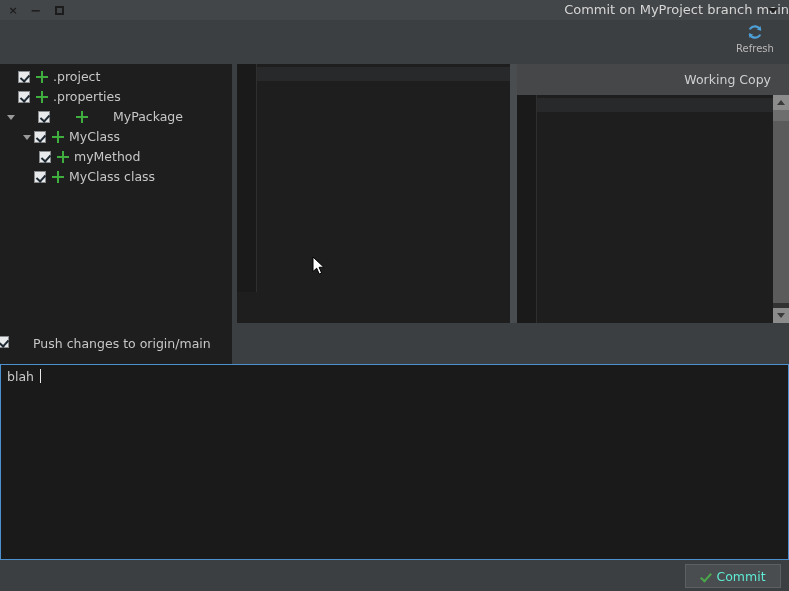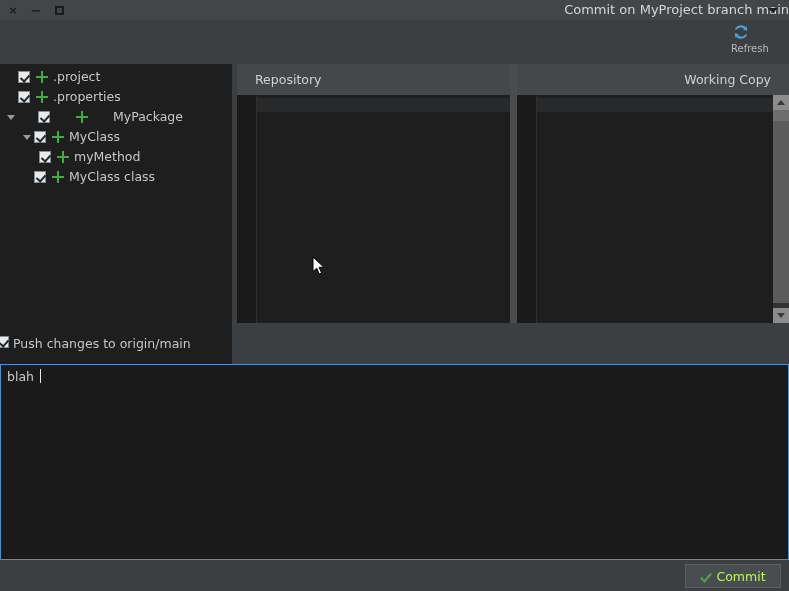--- a/index.html
+++ b/index.html
@@ -89,21 +89,21 @@
     left: 0; top: 20px;
     width: 789px; height: 40px;
     background: #3c3f41;
   }
   .refresh-btn {
     position: absolute;
     right: 10px; top: 2px;
     width: 48px;
     display: flex;
     flex-direction: column;
-    align-items: flex-start;
+    align-items: center;
     gap: 1px;
     cursor: default;
   }
   .refresh-label {
     font-size: 10px;
     color: #b9b9b9;
     line-height: 11px;
   }
 
   
@@ -287,20 +287,21 @@
   }
 
   
   .push-row {
     position: absolute;
     left: 0; top: 332px;
     width: 720px; height: 22px;
     display: flex;
     align-items: center;
     cursor: default;
+    padding-left: 20px;
   }
   .push-cb {
     position: absolute;
     left: -3px; top: 4px;
     width: 12px; height: 12px;
     background: #e9eaec;
     border: 1px solid #8a8d8f;
   }
   .push-cb::after {
     content: "";
@@ -359,21 +360,21 @@
   .commit-btn {
     position: absolute;
     right: 8px; top: 3px;
     width: 96px; height: 24px;
     background: #4a4d4f;
     border: 1px solid #5d6062;
     display: flex;
     align-items: center;
     justify-content: center;
     gap: 6px;
-    color: #bef264;
+    color: #5eead4;
     font-size: 12.5px;
     cursor: default;
   }
   .check-glyph {
     display: inline-block;
     width: 10px; height: 10px;
     position: relative;
   }
   .check-glyph::after {
     content: "";
@@ -467,21 +468,20 @@
           <span class="tree-label">MyClass class</span>
         </div>
       </div>
   </div>
 
   <div class="v-splitter" style="left:232px;"></div>
 
   <div class="diff-area">
 
     <div class="diff-pane left">
-      <div class="diff-header left">Repository</div>
       <div class="diff-body">
         <div class="gutter"></div>
         <div class="diff-lines">
           <div class="diff-line-hl"></div>
         </div>
       </div>
     </div>
 
     <div class="pane-splitter"></div>
 

